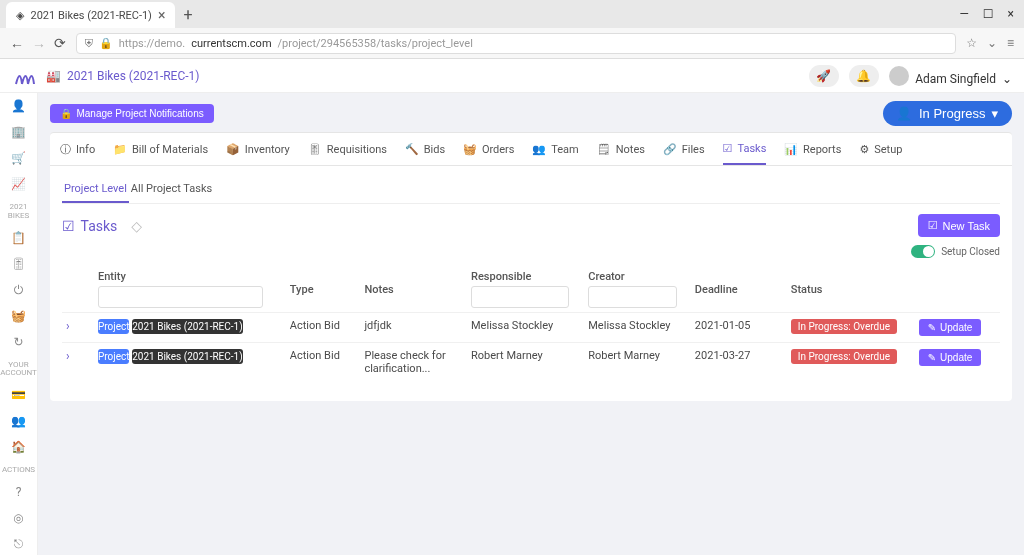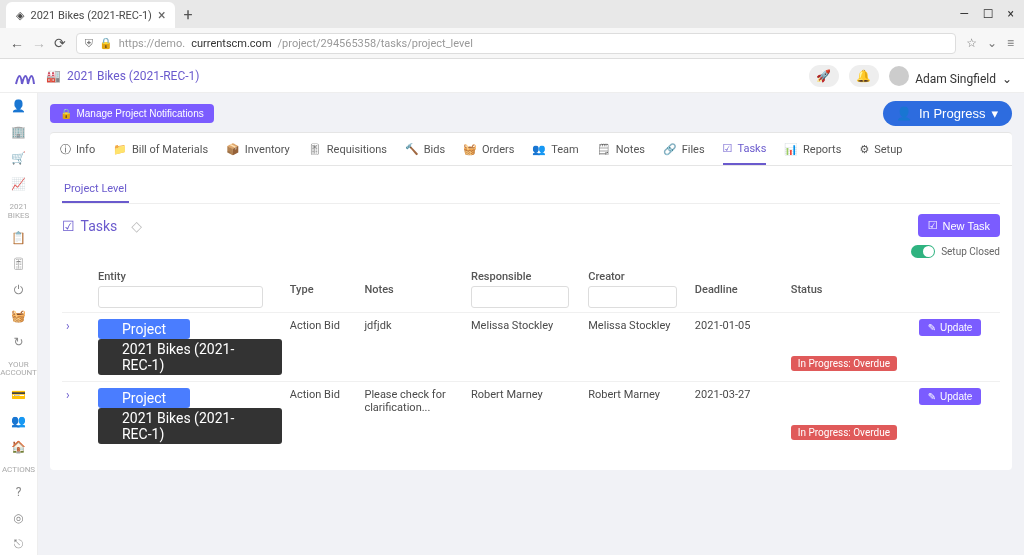--- a/index.html
+++ b/index.html
@@ -60,24 +60,24 @@
 .hide-closed { display: flex; justify-content: flex-end; align-items: center; gap: 6px; margin-top: 8px; font-size: 10px; color: #666; }
 .switch { width: 24px; height: 13px; background: #2fb380; border-radius: 7px; position: relative; cursor: pointer; }
 .switch::after { content: ""; position: absolute; width: 11px; height: 11px; background: #fff; border-radius: 50%; top: 1px; right: 1px; }
 
 
 .tbl { width: 100%; margin-top: 8px; border-collapse: collapse; table-layout: fixed; }
 .tbl th { text-align: left; font-weight: 500; font-size: 11px; color: #555; padding: 4px 4px 4px; }
 .tbl th input { width: 90%; height: 22px; border: 1px solid #ddd; border-radius: 3px; margin-top: 3px; font-size: 11px; padding: 0 4px; }
 .tbl td { font-size: 11px; padding: 6px 4px; border-top: 1px solid #f0f0f0; vertical-align: top; }
 .expander { color: #6a5acd; cursor: pointer; font-size: 12px; }
-.chip { display: inline-block; padding: 2px 24px; border-radius: 3px; font-size: 14px; color: #fff; }
+.chip { display: inline-block; padding: 2px 0; border-radius: 3px; font-size: 10px; color: #fff; }
 .chip.project { background: #4a7dff; }
 .chip.entity { background: #333; }
-.status-pill { display: inline-block; background: #e05a5a; color: #fff; border-radius: 3px; padding: 2px 7px; font-size: 10px; margin-top: 37px; }
+.status-pill { display: inline-block; background: #e05a5a; color: #fff; border-radius: 3px; padding: 2px 7px; font-size: 10px; }
 .update-btn { background: #7b5cff; color: #fff; border: none; border-radius: 3px; padding: 3px 9px; font-size: 10px; cursor: pointer; display: inline-flex; align-items: center; gap: 4px; }
 </style>
 </head>
 <body>
 
 <div class="browser-chrome">
   <div class="tab-bar">
     <div class="browser-tab">
       <span>◈</span>
       <span>2021 Bikes (2021-REC-1)</span>
@@ -213,20 +213,21 @@
         </div>
       <div class="tab">
           <span>⚙</span>
           <span>Setup</span>
         </div>
     </div>
 
     <div class="card">
       <div class="subtabs">
         <div class="stab active">Project Level</div>
+        <div class="stab">All Project Tasks</div>
       </div>
 
       <div class="section-head">
         <div class="section-title">
           <span>☑</span>
           <span>Tasks</span>
           <span style="color:#bbb;margin-left:8px">◇</span>
         </div>
         <button class="new-task-btn">
           <span>☑</span>

